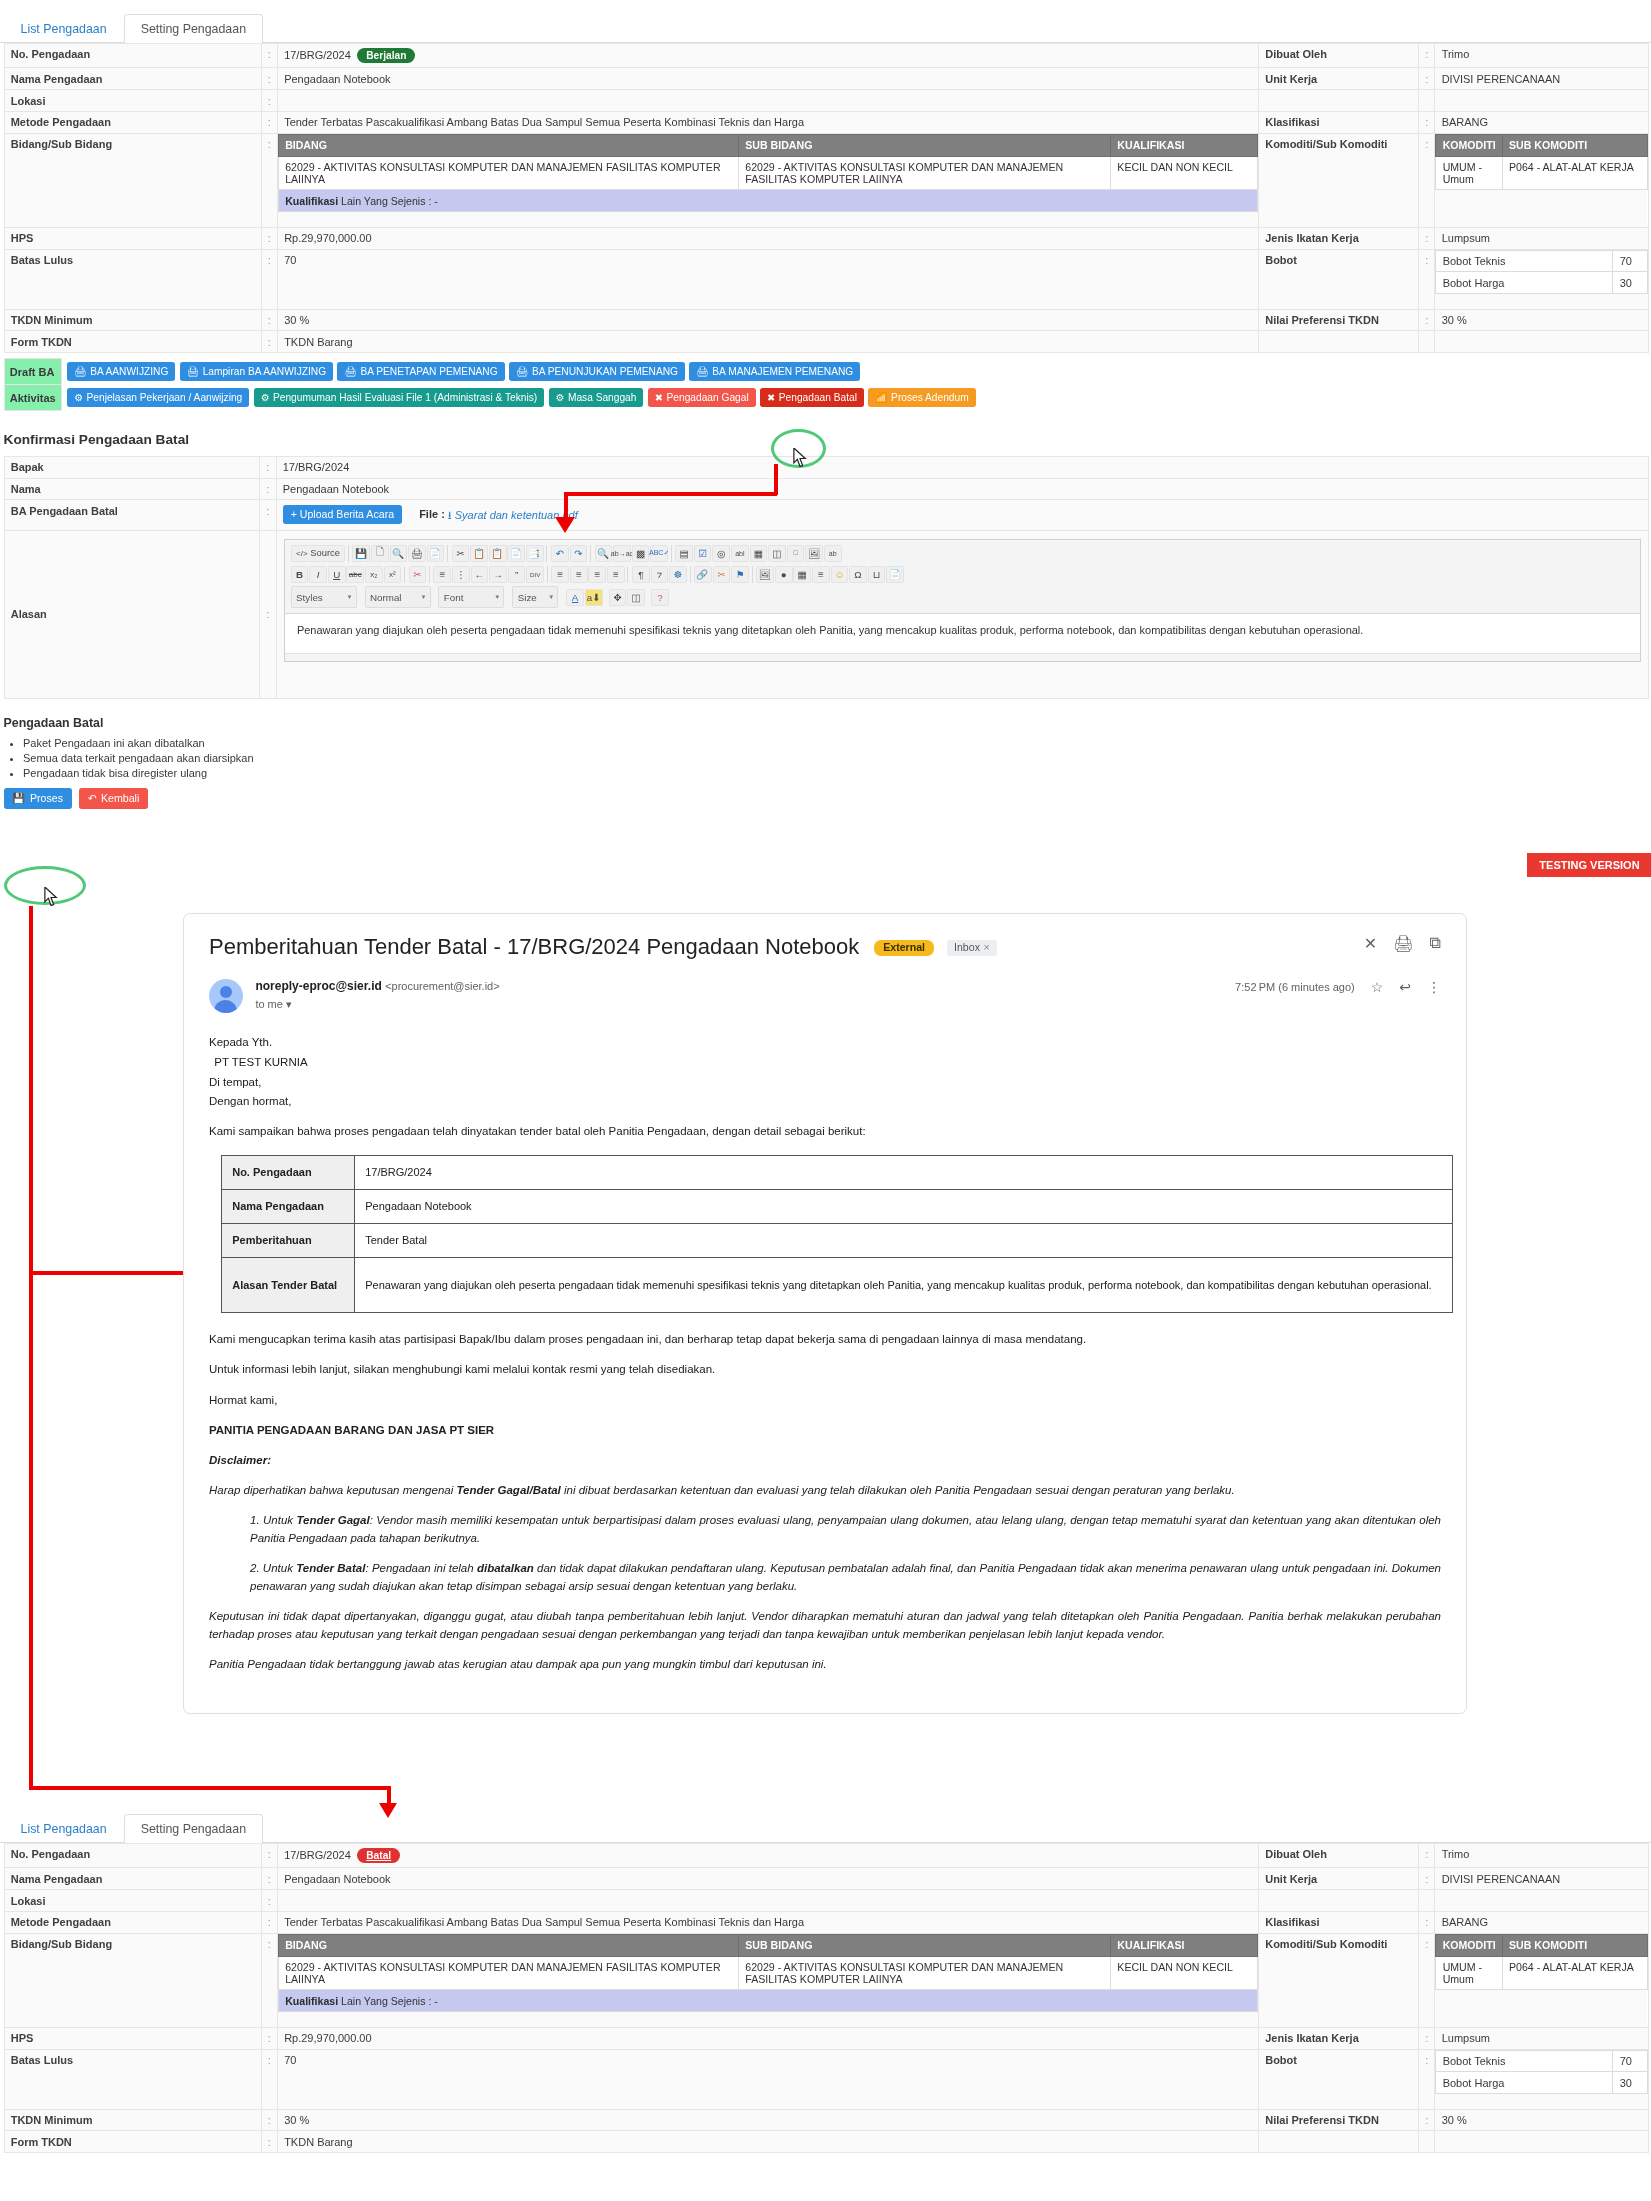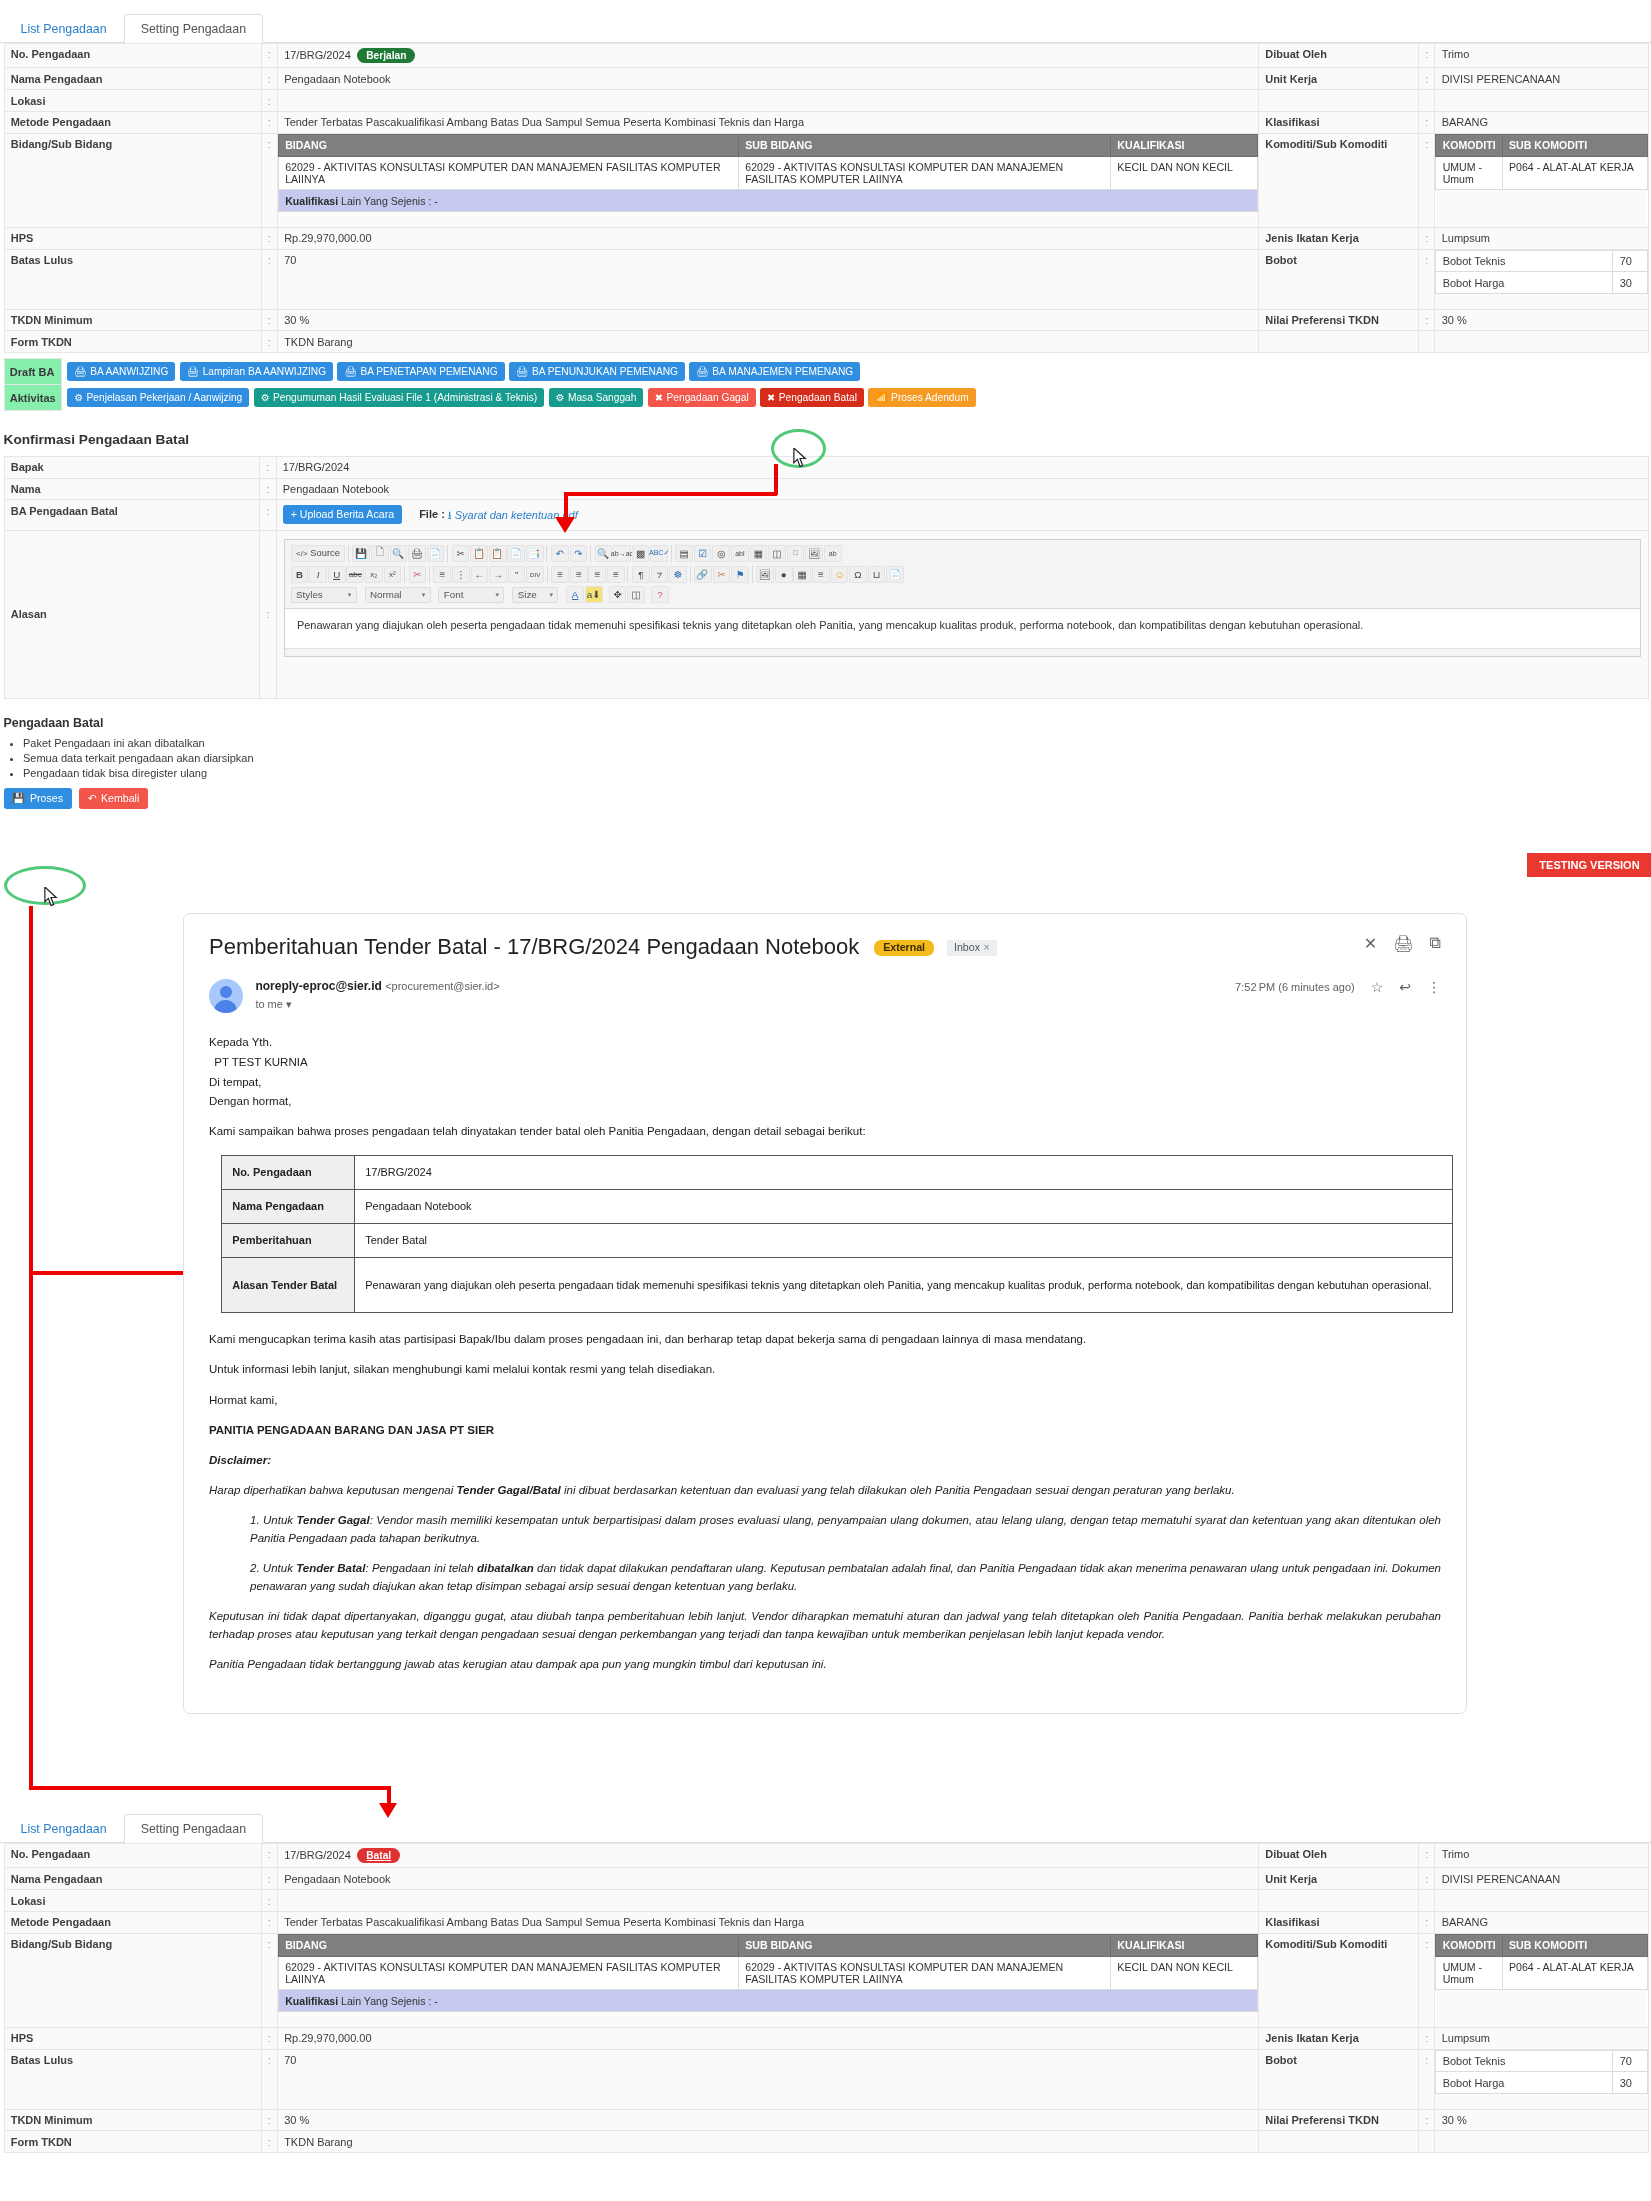--- a/index.html
+++ b/index.html
@@ -67,21 +67,21 @@
 
   
   .ck { border:0.9px solid #d0d0d0; background:#fff; width:1357px; }
   .cktb { background:#f4f4f4; border-bottom:0.9px solid #d8d8d8; padding:2.7px 3.5px;}
   .ckrow { display:flex; align-items:center; gap:0.9px; padding:1.8px 0; flex-wrap:nowrap;}
   .ckgrp { display:flex; align-items:center; gap:0.9px; padding:0 2.7px; border-right:0.9px solid #dadada;}
   .ckgrp:last-child { border-right:none; }
   .ckb { width:17.7px; height:17px; display:inline-flex; align-items:center; justify-content:center;
          font-size:9.8px; color:#4a4a4a; background:#efefef; border:0.9px solid #e3e3e3; border-radius:1.8px; cursor:pointer;}
   .ckb.wide { width:auto; padding:0 4.4px; gap:2.7px; font-size:9.3px; }
-  .cksel { height:16px; min-width:66px; background:#efefef; border:0.9px solid #dcdcdc; border-radius:1.8px;
+  .cksel { height:22px; min-width:66px; background:#efefef; border:0.9px solid #dcdcdc; border-radius:1.8px;
            display:inline-flex; align-items:center; justify-content:space-between; padding:0 4.4px; font-size:9.8px; color:#555; cursor:pointer; margin-right:7px;}
   .cksel .car { font-size:7px; color:#777; margin-left:5.3px;}
   .ckbody { padding:10.6px 12.4px; min-height:39px; font-size:11px; color:#333; background:#fff;}
   .ckfoot { height:8px; background:#f4f4f4; border-top:0.9px solid #e2e2e2;}
 
   ul.bullets { margin:7px 0 8.9px 23px; padding:0; }
   ul.bullets li { font-size:11px; color:#3a3a3a; margin:2.7px 0; }
 
   .actbar { display:flex; gap:7px; margin:5.3px 0 0 3.5px; }
   .abtn { display:inline-flex; align-items:center; gap:4.4px; color:#fff; font-size:10.6px; padding:4.4px 8.9px; border-radius:2.7px; cursor:pointer;}

